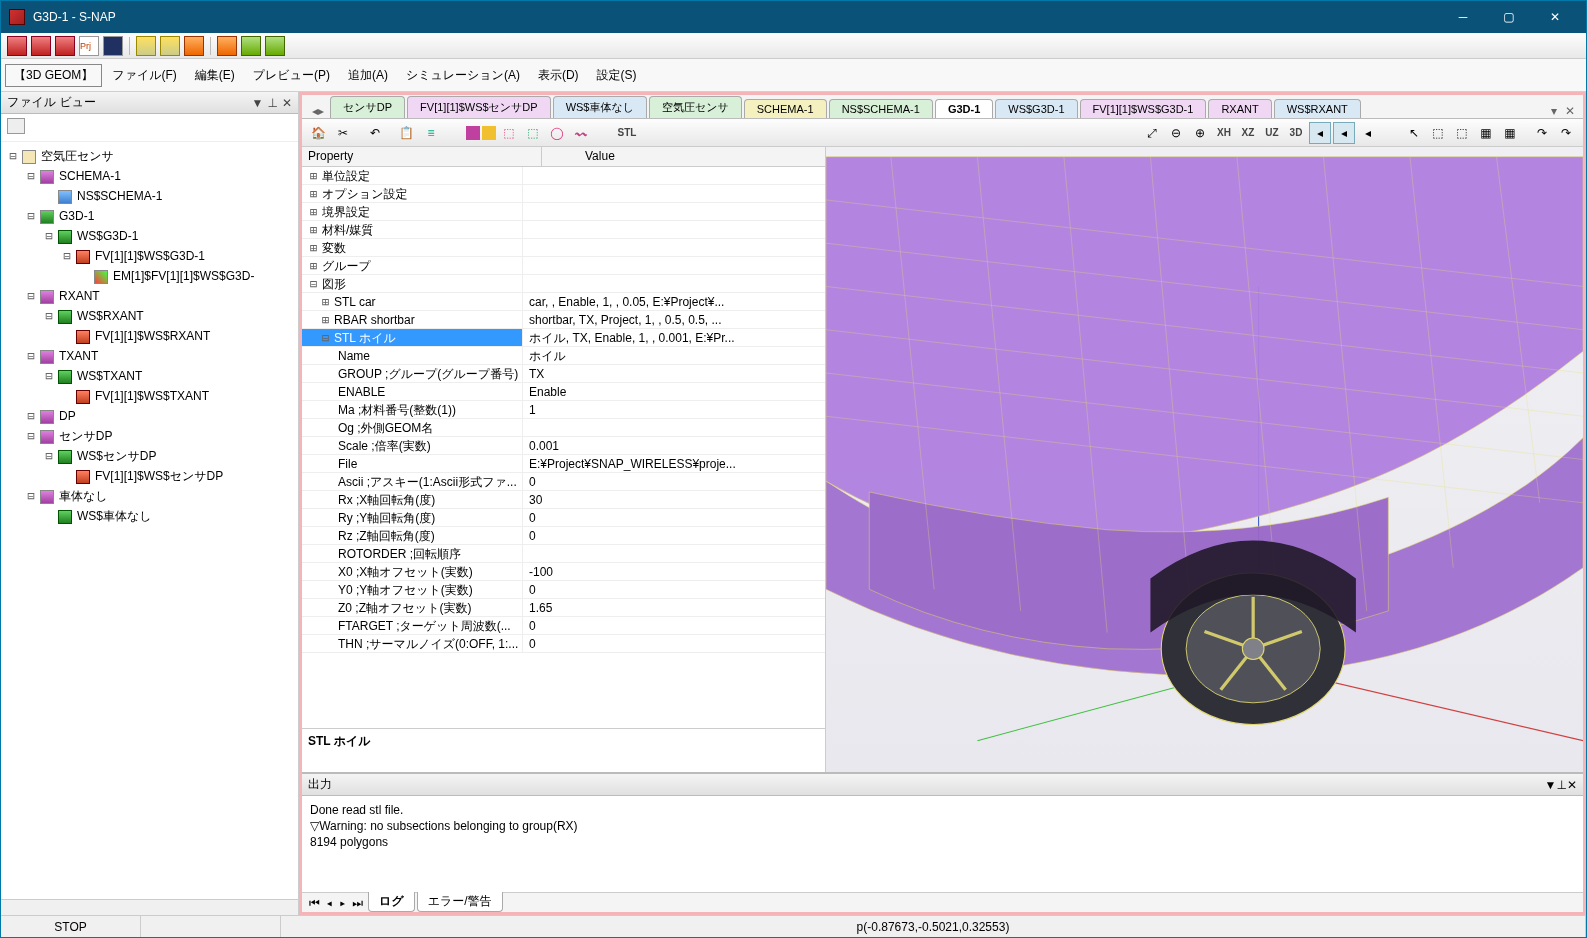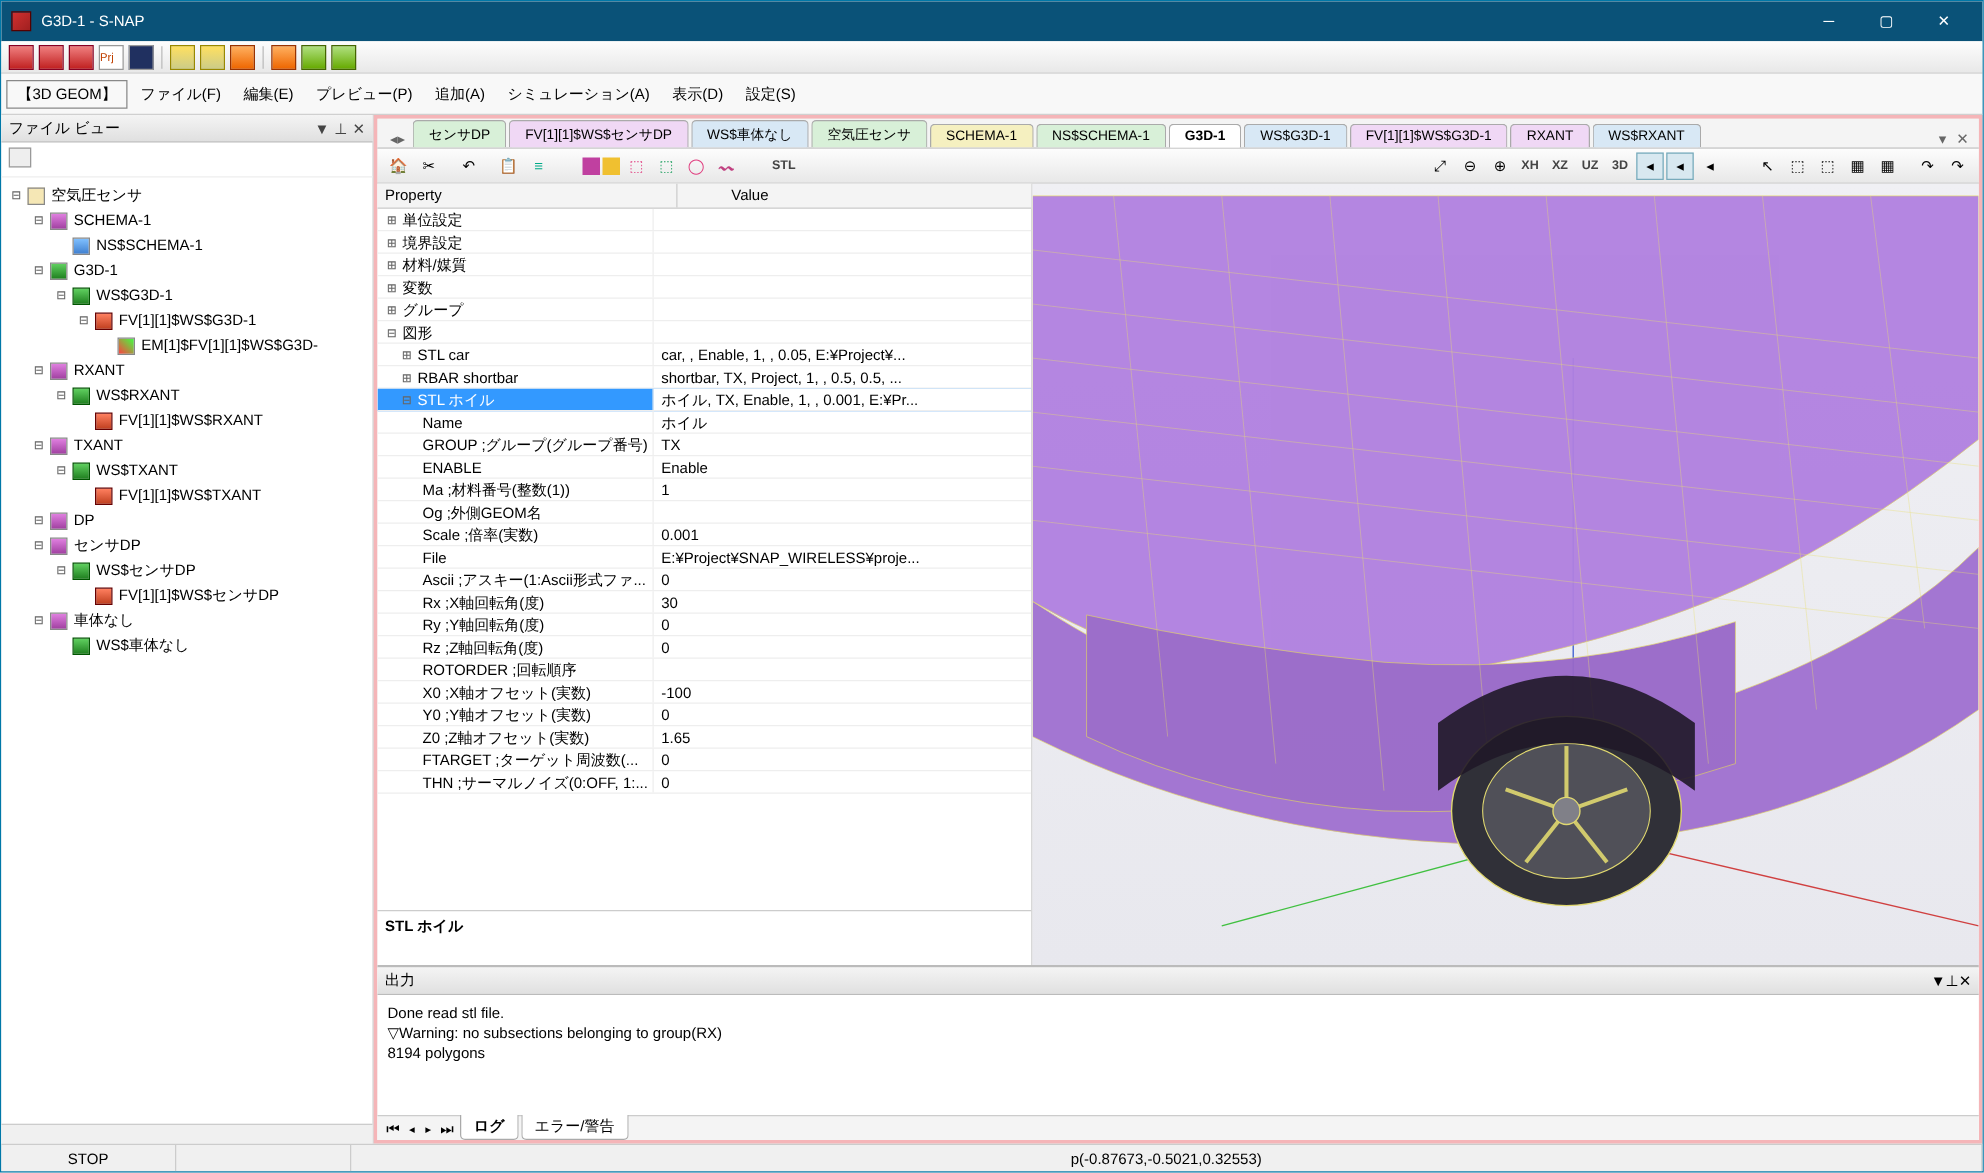--- a/index.html
+++ b/index.html
@@ -279,20 +279,24 @@
         <div class="cols">
           <div class="c1">Property</div>
           <div class="c2">Value</div>
         </div>
         <div class="prop-grid">
           <div class="row">
               <div class="k"><span class="expander">⊞</span><span>単位設定</span></div>
               <div class="v"></div>
             </div>
           <div class="row">
+              <div class="k"><span class="expander">⊞</span><span>オプション設定</span></div>
+              <div class="v"></div>
+            </div>
+          <div class="row">
               <div class="k"><span class="expander">⊞</span><span>境界設定</span></div>
               <div class="v"></div>
             </div>
           <div class="row">
               <div class="k"><span class="expander">⊞</span><span>材料/媒質</span></div>
               <div class="v"></div>
             </div>
           <div class="row">
               <div class="k"><span class="expander">⊞</span><span>変数</span></div>
               <div class="v"></div>

